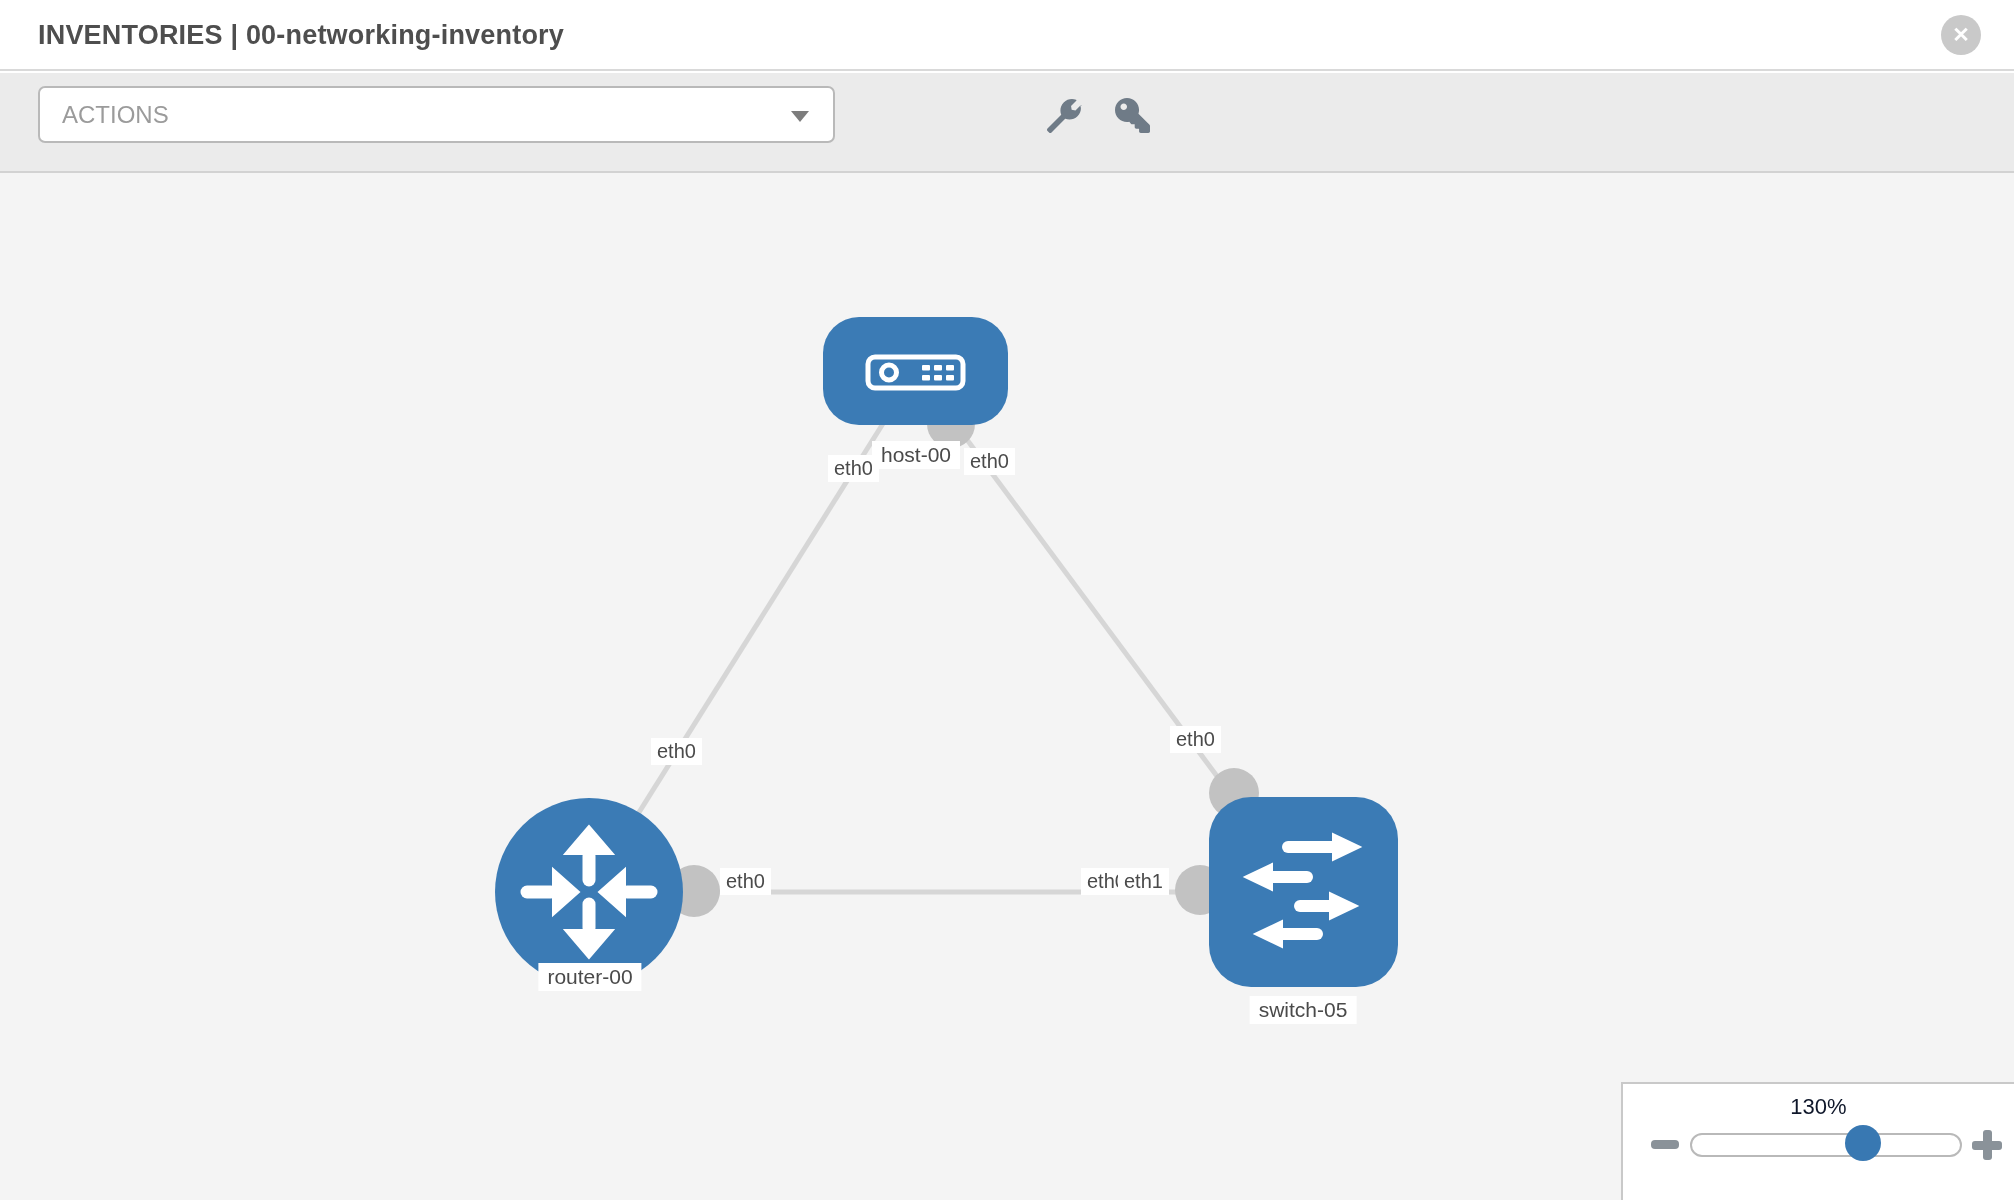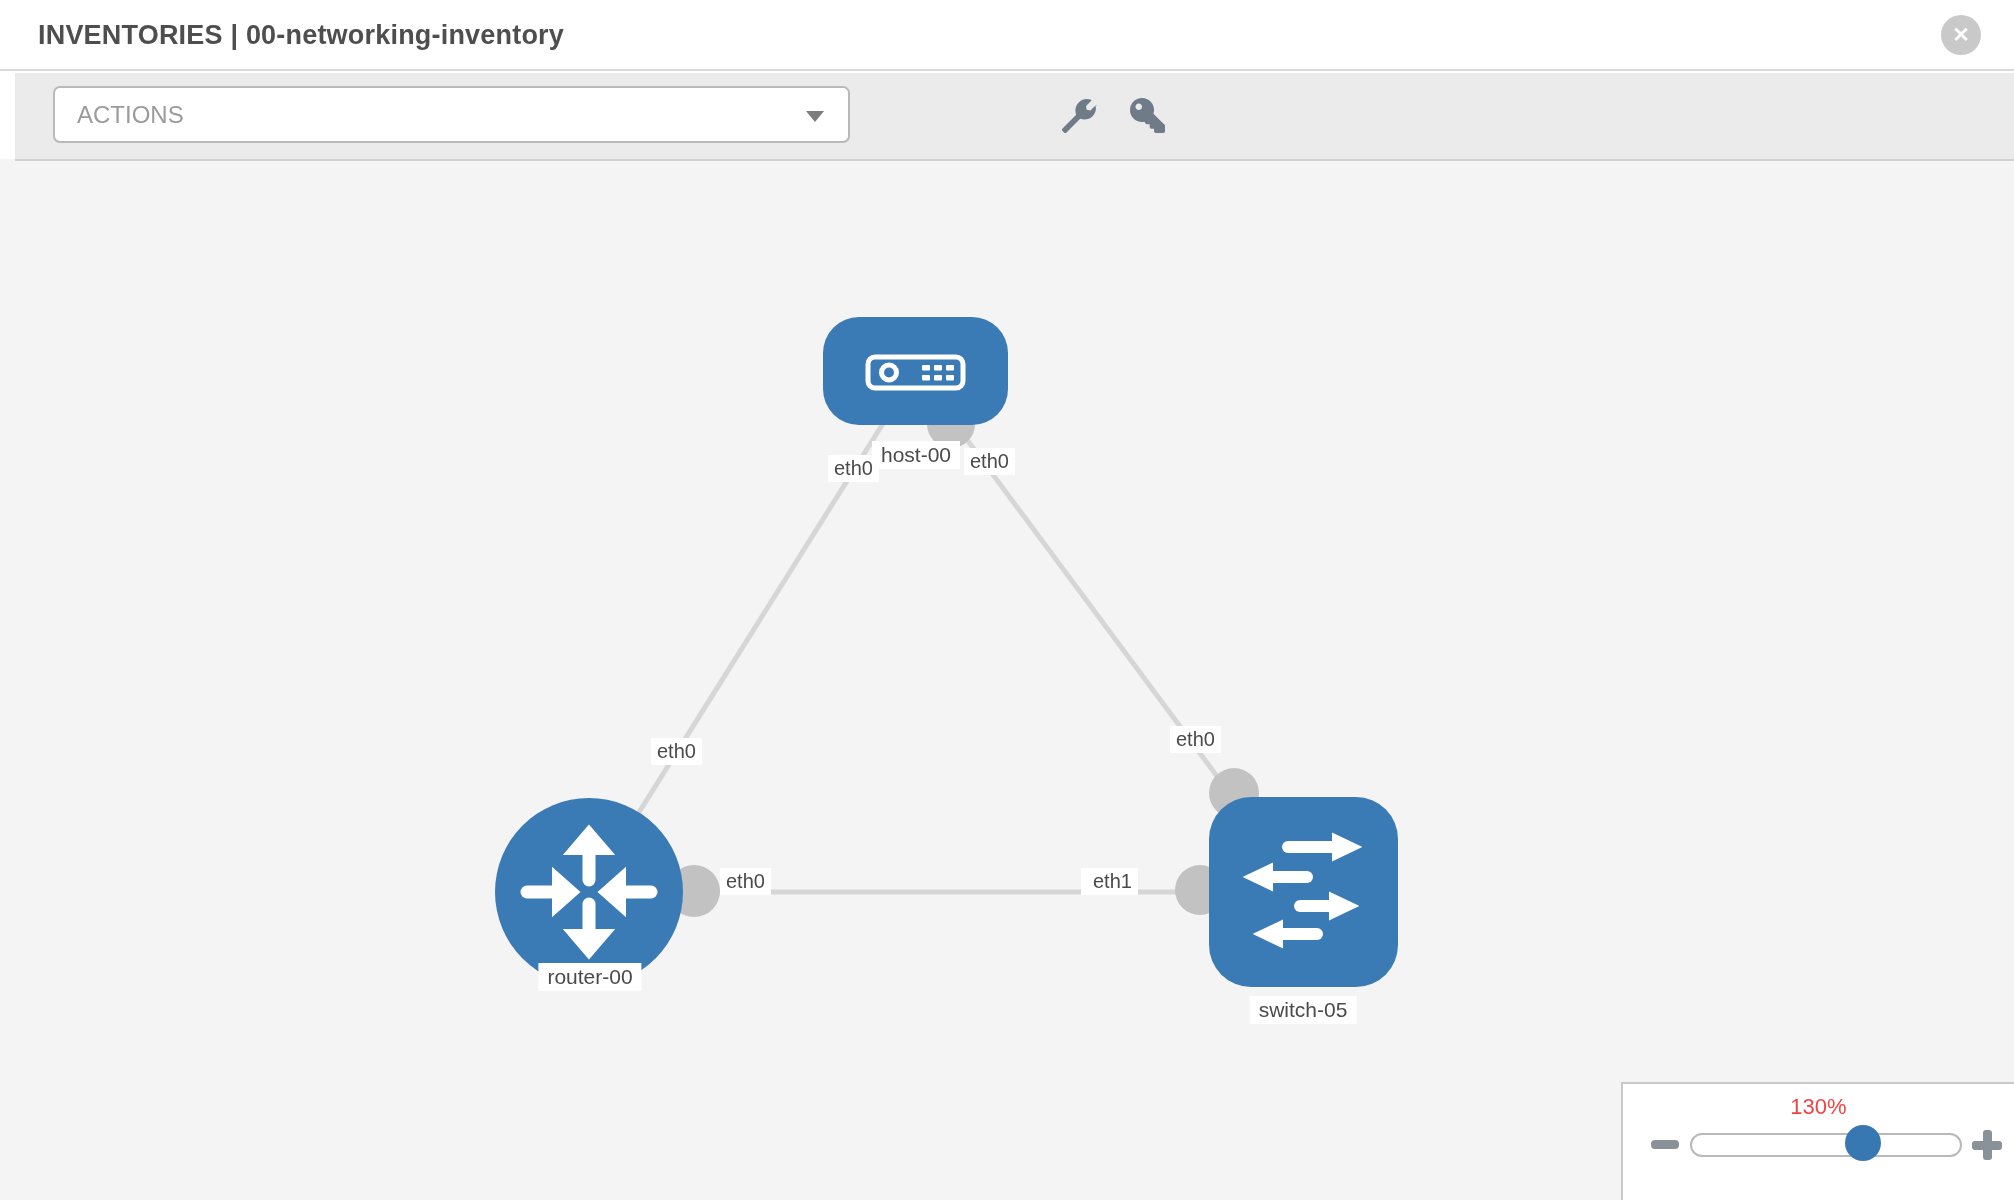--- a/index.html
+++ b/index.html
@@ -22,21 +22,21 @@
   }
   #close-btn {
     position: absolute; right: 33px; top: 15px; width: 40px; height: 40px;
     border-radius: 50%; background: #c9c9c9; color: #fff;
     display: flex; align-items: center; justify-content: center;
     font-size: 21px; font-weight: 700; cursor: pointer; user-select: none;
   }
 
   
   #toolbar {
-    position: absolute; top: 73px; left: 15px; right: 0; height: 88px;
+    position: absolute; top: 73px; left: 0; right: 0; height: 100px;
     background: #ebebeb; border-bottom: 2px solid #d2d2d2; z-index: 10;
   }
   .select-box {
     position: absolute; top: 13px; height: 57px;
     background: #fff; border: 2px solid #b9b9b9; border-radius: 7px;
     display: flex; align-items: center; padding: 0 22px;
     font-size: 24px; color: #9b9b9b; cursor: pointer;
   }
   #actions-select { left: 38px; width: 797px; }
   #search-select  { left: 1185px; width: 790px; }
@@ -79,31 +79,31 @@
   .chip.node-label { font-size: 21px; padding: 1px 9px; z-index: 5; }
   #label-host   { left: 916px; top: 441px; transform: translateX(-50%); }
   #label-router { left: 590px; top: 963px; transform: translateX(-50%); }
   #label-switch { left: 1303px; top: 996px; transform: translateX(-50%); }
   #if-host-left    { left: 828px;  top: 455px; }
   #if-host-right   { left: 964px;  top: 448px; }
   #if-link-hr      { left: 651px;  top: 738px; }
   #if-link-hs      { left: 1170px; top: 726px; }
   #if-router-right { left: 720px;  top: 868px; }
   #if-switch-hidden{ left: 1081px; top: 868px; z-index: 4; }
-  #if-switch-eth1  { left: 1087px; top: 868px; z-index: 5; }
+  #if-switch-eth1  { left: 1118px; top: 868px; z-index: 5; }
 
   
   #zoom-panel {
     position: absolute; left: 1621px; top: 1082px; right: 0; bottom: 0;
     background: #fff; border-top: 2px solid #c9c9c9; border-left: 2px solid #c9c9c9;
     z-index: 6;
   }
   #zoom-value {
     position: absolute; left: 0; right: 0; top: 10px; text-align: center;
-    font-size: 22px; color: #ef4444;
+    font-size: 22px; color: #0f172a;
   }
   #zoom-minus {
     position: absolute; left: 28px; top: 56px; width: 28px; height: 9px;
     border-radius: 4px; background: #8a9299; cursor: pointer;
   }
   #zoom-track {
     position: absolute; left: 67px; top: 49px; width: 272px; height: 24px;
     background: #fff; border: 2px solid #b9b9b9; border-radius: 13px; cursor: pointer;
   }
   #zoom-handle {

